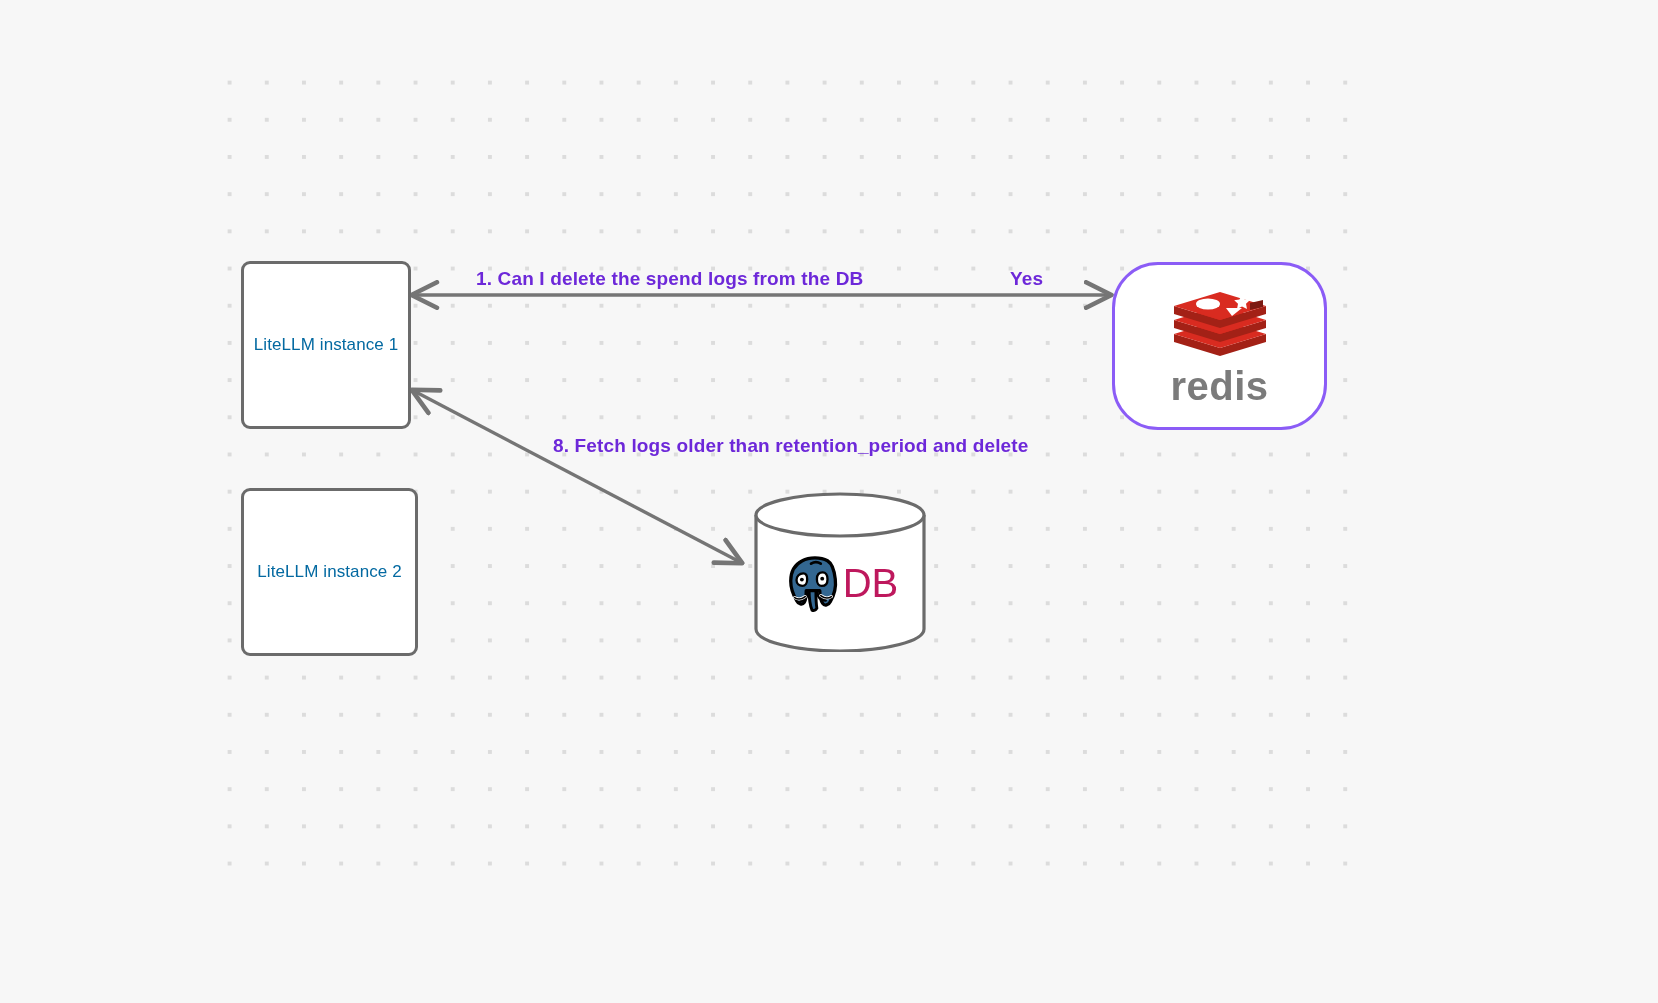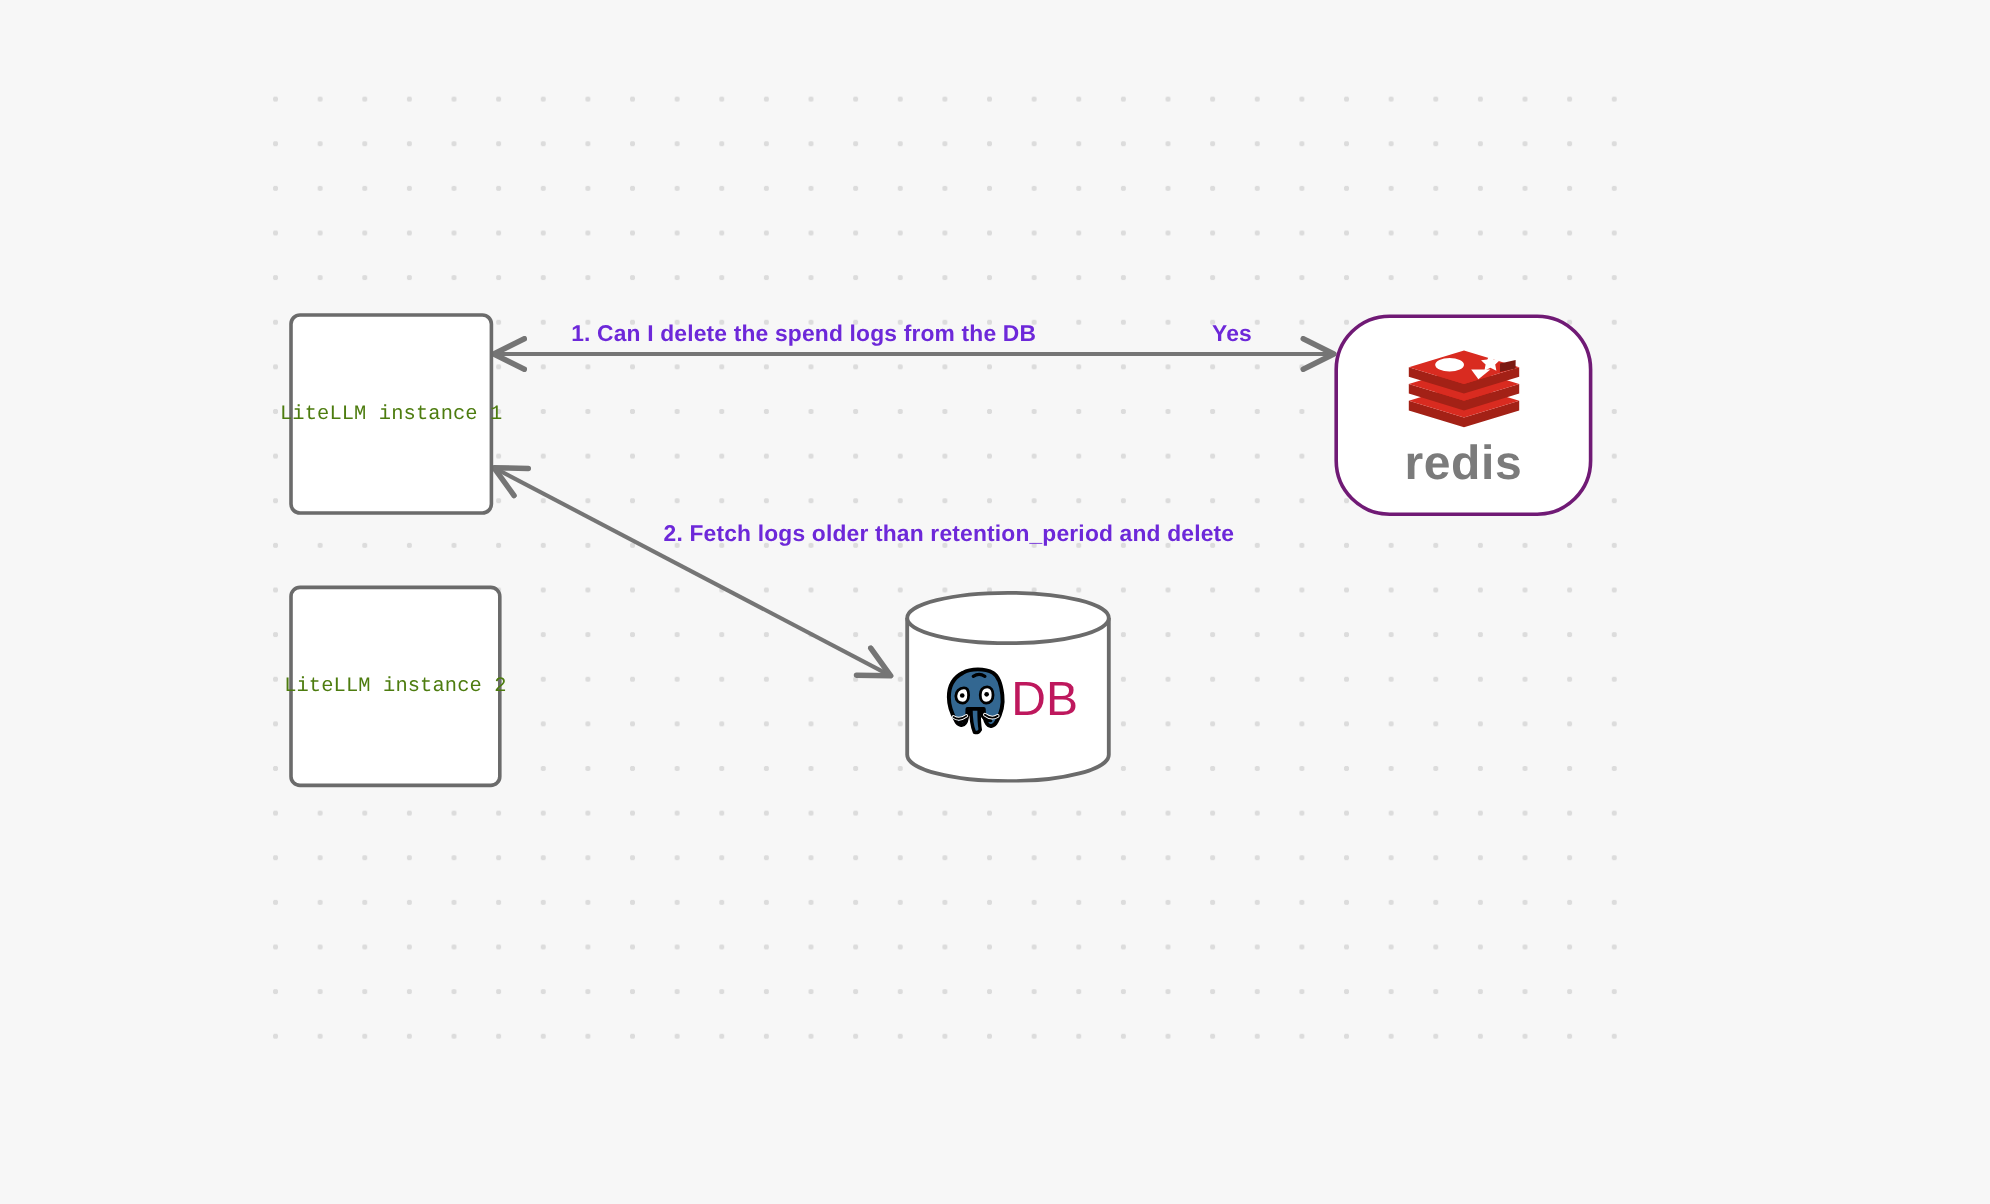--- a/index.html
+++ b/index.html
@@ -47,39 +47,39 @@
     background: #ffffff;
     border: 3px solid #6b6b6b;
     border-radius: 9px;
     box-sizing: border-box;
     display: flex;
     align-items: center;
     justify-content: center;
   }
   .node-label {
     font-size: 17px;
-    color: #4d7c0f;
-    font-family: Liberation Mono, monospace;
+    color: #0369a1;
+    font-family: Liberation Sans, sans-serif;
     letter-spacing: 0.1px;
     white-space: nowrap;
   }
 
   #node-litellm-1 { left: 241px; top: 261px; width: 170px; height: 168px; }
   #node-litellm-2 { left: 241px; top: 488px; width: 177px; height: 168px; }
   #node-litellm-3 { left: 241px; top: 714px; width: 170px; height: 168px; }
 
   
   #node-redis {
     position: absolute;
     left: 1112px;
     top: 262px;
     width: 215px;
     height: 168px;
     background: #ffffff;
-    border: 3px solid #701a75;
+    border: 3px solid #8b5cf6;
     border-radius: 46px;
     box-sizing: border-box;
     display: flex;
     flex-direction: column;
     align-items: center;
     justify-content: center;
   }
   .redis-logo-wrap {
     width: 100px;
     height: 78px;
@@ -227,15 +227,15 @@
         </svg>
       </span>
       <span class="db-text">DB</span>
     </div>
   </div>
 
   <div class="edge-label" id="label-step-1">1.  Can I delete the spend logs from the DB</div>
 
   <div class="edge-label" id="label-step-1-answer">Yes</div>
 
-  <div class="edge-label" id="label-step-2">2.  Fetch logs older than retention_period and delete</div>
+  <div class="edge-label" id="label-step-2">8.  Fetch logs older than retention_period and delete</div>
 
 </div>
 
 </body></html>

